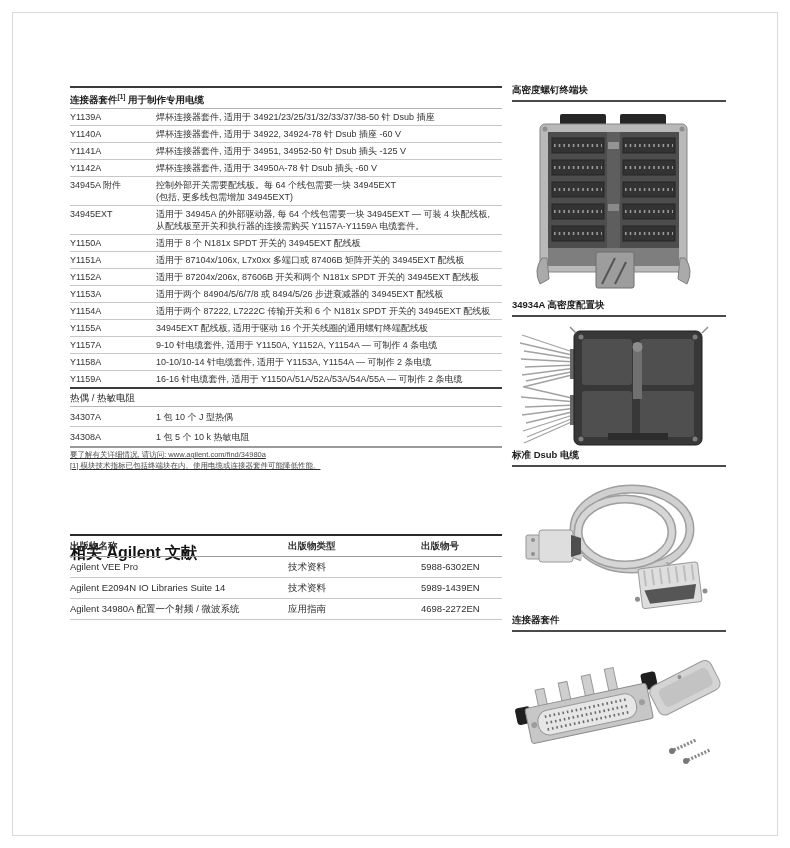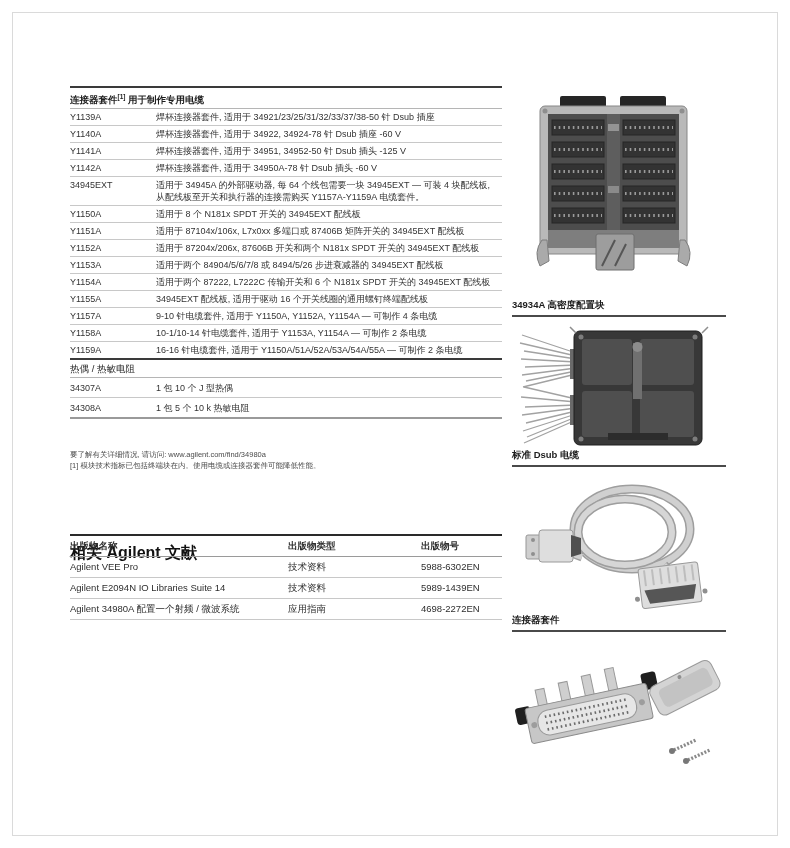--- a/index.html
+++ b/index.html
@@ -16,21 +16,21 @@
   .t-row.sec{border-top:2px solid #3a3a3a;font-weight:bold;border-bottom:1px solid #b5b5b5;}
   .t-row.sec2{border-top:2px solid #3a3a3a;font-weight:normal;border-bottom:1px solid #b5b5b5;margin-top:-1px;}
   .t-row.last{border-bottom:2px solid #9a9a9a;}
   .t-code{flex:none;width:86px;font-size:9px;line-height:12px;color:#333;}
   .t-desc{flex:1;font-size:9px;line-height:12px;color:#333;white-space:pre-line;}
   .sec-title{font-size:9.5px;line-height:13px;color:#1d1d1d;}
   .sec-title sup{font-size:6.5px;vertical-align:4px;}
   .rows2 .t-row{padding:3.5px 0;}
 
   
-  .notes{position:absolute;left:70px;top:450px;width:420px;}
+  .notes{position:absolute;left:70px;top:450px;width:420px;text-decoration:underline;}
   .note{font-size:7.5px;line-height:10.5px;color:#4a4a4a;}
 
   
   .pub-heading{position:absolute;left:70px;top:499px;font-size:16px;font-weight:bold;color:#111;margin-top:44px;}
   .pub-table{position:absolute;left:70px;top:534px;width:432px;border-top:2px solid #2a2a2a;}
   .p-row{display:flex;border-bottom:1px solid #c8c8c8;padding:4px 0;}
   .p-row.head{font-weight:bold;border-bottom:1px solid #9a9a9a;}
   .p-c1{flex:none;width:218px;font-size:9.5px;line-height:12px;}
   .p-c2{flex:none;width:113px;font-size:9.5px;line-height:12px;}
   .p-c3{flex:1;font-size:9.5px;line-height:12px;padding-left:20px;}
@@ -63,20 +63,25 @@
     </div>
   <div class="t-row">
       <div class="t-code">Y1141A</div>
       <div class="t-desc">焊杯连接器套件, 适用于 34951, 34952-50 针 Dsub 插头 -125 V</div>
     </div>
   <div class="t-row">
       <div class="t-code">Y1142A</div>
       <div class="t-desc">焊杯连接器套件, 适用于 34950A-78 针 Dsub 插头 -60 V</div>
     </div>
   <div class="t-row">
+      <div class="t-code">34945A 附件</div>
+      <div class="t-desc">控制外部开关需要配线板。每 64 个线包需要一块 34945EXT
+(包括, 更多线包需增加 34945EXT)</div>
+    </div>
+  <div class="t-row">
       <div class="t-code">34945EXT</div>
       <div class="t-desc">适用于 34945A 的外部驱动器, 每 64 个线包需要一块 34945EXT — 可装 4 块配线板,
 从配线板至开关和执行器的连接需购买 Y1157A-Y1159A 电缆套件。</div>
     </div>
   <div class="t-row">
       <div class="t-code">Y1150A</div>
       <div class="t-desc">适用于 8 个 N181x SPDT 开关的 34945EXT 配线板</div>
     </div>
   <div class="t-row">
       <div class="t-code">Y1151A</div>
@@ -97,21 +102,21 @@
   <div class="t-row">
       <div class="t-code">Y1155A</div>
       <div class="t-desc">34945EXT 配线板, 适用于驱动 16 个开关线圈的通用螺钉终端配线板</div>
     </div>
   <div class="t-row">
       <div class="t-code">Y1157A</div>
       <div class="t-desc">9-10 针电缆套件, 适用于 Y1150A, Y1152A, Y1154A — 可制作 4 条电缆</div>
     </div>
   <div class="t-row">
       <div class="t-code">Y1158A</div>
-      <div class="t-desc">10-1/10-14 针电缆套件, 适用于 Y1153A, Y1154A — 可制作 2 条电缆</div>
+      <div class="t-desc">10-10/10-14 针电缆套件, 适用于 Y1153A, Y1154A — 可制作 2 条电缆</div>
     </div>
   <div class="t-row">
       <div class="t-code">Y1159A</div>
       <div class="t-desc">16-16 针电缆套件, 适用于 Y1150A/51A/52A/53A/54A/55A — 可制作 2 条电缆</div>
     </div>
 
   <div class="t-row sec2">
     <div class="sec-title">热偶 / 热敏电阻</div>
   </div>
   <div class="rows2">
@@ -150,20 +155,21 @@
     <div class="p-c3">5989-1439EN</div>
   </div>
   <div class="p-row">
     <div class="p-c1">Agilent 34980A 配置一个射频 / 微波系统</div>
     <div class="p-c2">应用指南</div>
     <div class="p-c3">4698-2272EN</div>
   </div>
 </div>
 
 <div class="fig" style="top:84px">
+  <div class="fig-caption">高密度螺钉终端块</div>
   <svg width="214" height="186" viewBox="0 0 214 186">
     <rect x="48" y="6" width="46" height="18" rx="2" fill="#262626"></rect>
     <rect x="108" y="6" width="46" height="18" rx="2" fill="#262626"></rect>
     <rect x="28" y="16" width="147" height="148" rx="5" fill="#b9b9b9" stroke="#878787"></rect>
     <rect x="36" y="24" width="131" height="116" fill="#4d4d4d"></rect>
     <rect x="95" y="24" width="13" height="116" fill="#5e5e5e"></rect>
     <rect x="96" y="34" width="11" height="7" fill="#949494"></rect>
     <rect x="96" y="96" width="11" height="7" fill="#8a8a8a"></rect>
     <g>
       <rect x="40" y="30" width="52" height="15" fill="#333333" stroke="#262626"></rect>

